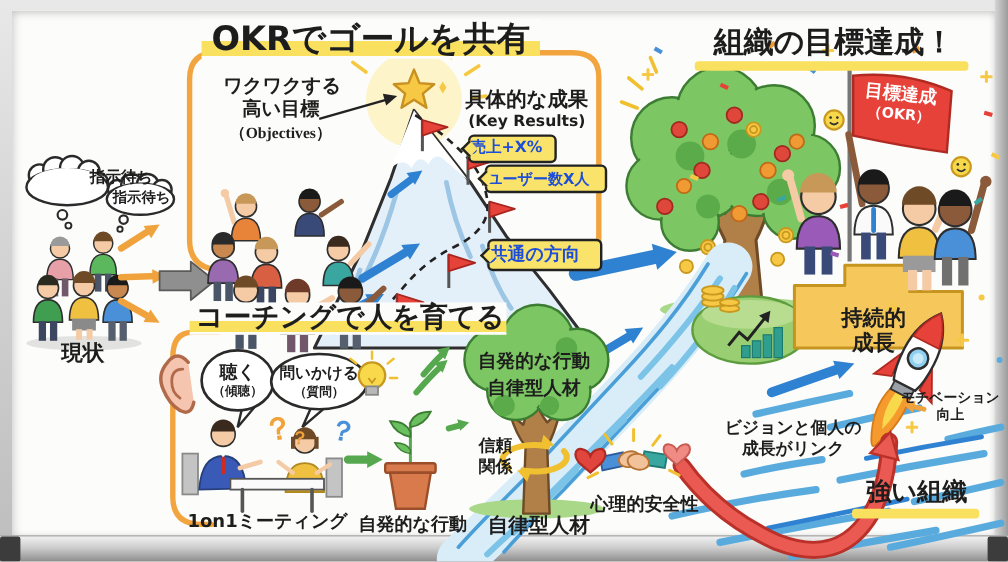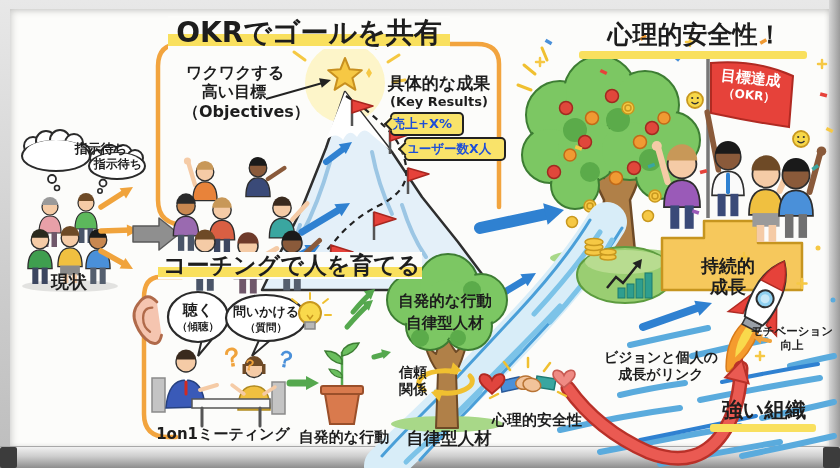--- a/index.html
+++ b/index.html
@@ -641,31 +641,32 @@
       </g>
     </g>
   </svg>
 
   <div class="t hl" style="left:168px;top:16px;width:272px;font-size:28px;">OKRでゴールを共有</div>
 
   <div class="t" style="left:186px;top:64px;width:96px;font-size:16px;font-family:Liberation Serif, serif;">
     <span>ワクワクする</span>
     <span>高い目標</span>
   </div>
-  <div class="t" style="left:183px;top:103px;width:102px;font-size:16px;">（Objectives）</div>
+  <div class="t" style="left:183px;top:103px;width:102px;font-size:13px;font-family:Liberation Serif, serif;">（Objectives）</div>
 
   <div class="t" style="left:383px;top:73px;width:112px;font-size:17px;">具体的な成果</div>
   <div class="t" style="left:383px;top:94px;width:112px;font-size:13px;">(Key Results)</div>
 
   <div class="krbox" style="left:390px;top:112px;width:70px;height:20px;font-size:13px;line-height:20px;">売上+X%</div>
   <div class="krbox" style="left:404px;top:137px;width:98px;height:20px;font-size:12.5px;line-height:20px;">ユーザー数X人</div>
+  <div class="krbox" style="left:406px;top:199px;width:92px;height:23px;font-size:15px;line-height:23px;">共通の方向</div>
 
   <div class="t" style="left:24px;top:141px;width:66px;font-size:13px;padding-left:44px;">指示待ち</div>
   <div class="t" style="left:92px;top:157px;width:52px;font-size:12px;">指示待ち</div>
-  <div class="t" style="left:38px;top:271px;width:62px;font-size:18px;">現状</div>
+  <div class="t" style="left:38px;top:284px;width:62px;font-size:18px;">現状</div>
 
   <div class="t hl" style="left:158px;top:252px;width:254px;font-size:23px;">コーチングで人を育てる</div>
 
   <div class="t" style="left:173px;top:302px;width:50px;font-size:15px;">聴く</div>
   <div class="t" style="left:168px;top:320px;width:60px;font-size:10.5px;">（傾聴）</div>
   <div class="t" style="left:228px;top:304px;width:76px;font-size:13px;">問いかける</div>
   <div class="t" style="left:240px;top:321px;width:52px;font-size:10.5px;">（質問）</div>
 
   <div class="qm" style="left:219px;top:340px;font-size:26px;color:#f0a33c;transform:rotate(-10deg);">？</div>
   <div class="qm" style="left:242px;top:356px;font-size:15px;color:#f0a33c;transform:rotate(8deg);">？</div>
@@ -678,21 +679,21 @@
   <div class="t" style="left:399px;top:314px;width:92px;font-size:15.5px;">自律型人材</div>
 
   <div class="t" style="left:381px;top:364px;width:46px;font-size:14px;text-align:right;">
     <span>信頼</span>
     <span>関係</span>
   </div>
 
   <div class="t" style="left:396px;top:428px;width:106px;font-size:17px;">自律型人材</div>
   <div class="t" style="left:484px;top:412px;width:106px;font-size:15px;">心理的安全性</div>
 
-  <div class="t" style="left:580px;top:20px;width:230px;font-size:25px;">心理的安全性！</div>
+  <div class="t" style="left:580px;top:20px;width:230px;font-size:25px;">組織の目標達成！</div>
   <div class="ul" style="left:579px;top:51px;width:228px;height:8px;"></div>
 
   <div class="t" style="left:708px;top:70px;width:84px;color:#fff;transform:rotate(6deg);">
     <span style="font-size:15px;">目標達成</span>
     <span style="font-size:12px;">（OKR）</span>
   </div>
 
   <div class="t" style="left:660px;top:255px;width:64px;font-size:18px;margin-left:36px;">
     <span>持続的</span>
     <span>成長</span>

